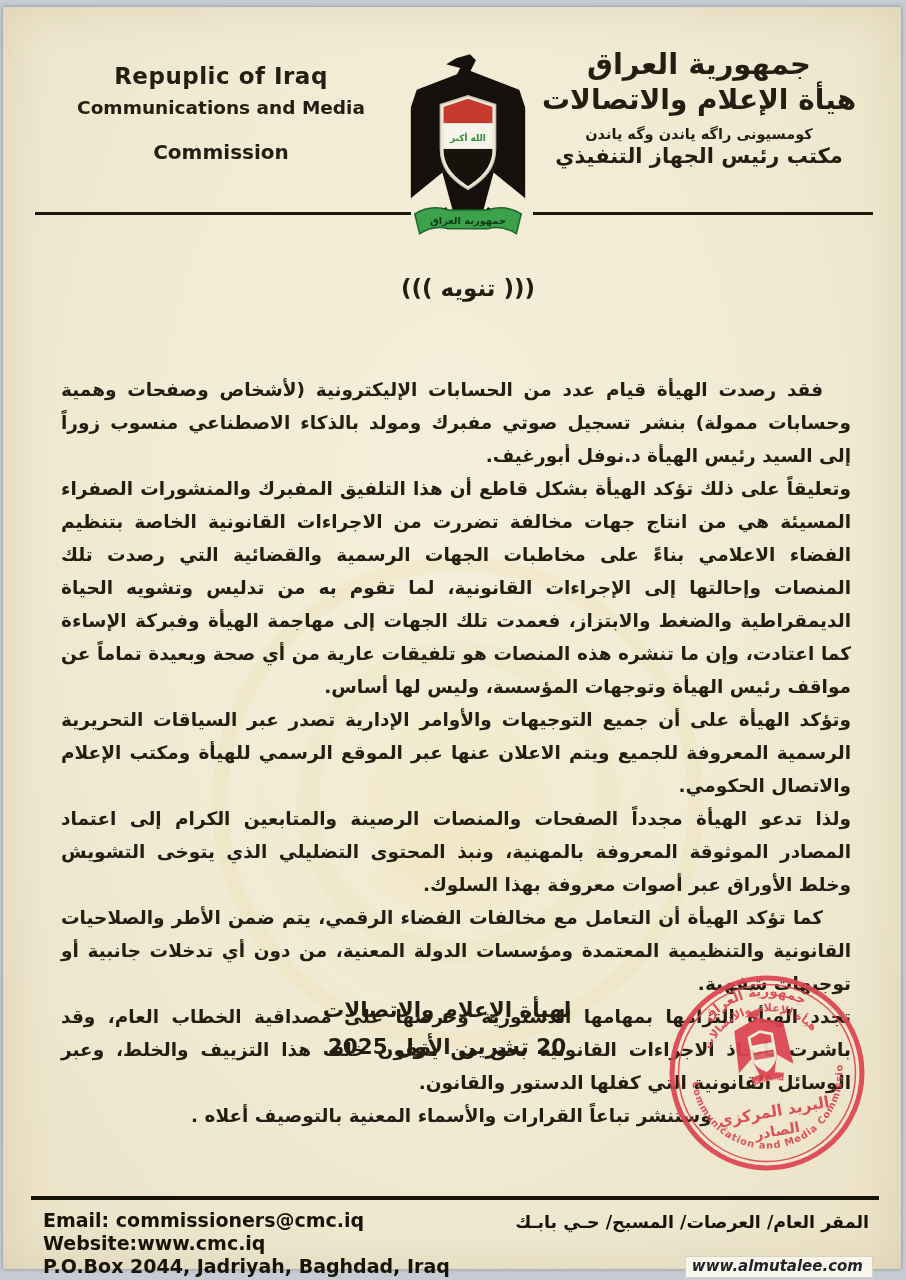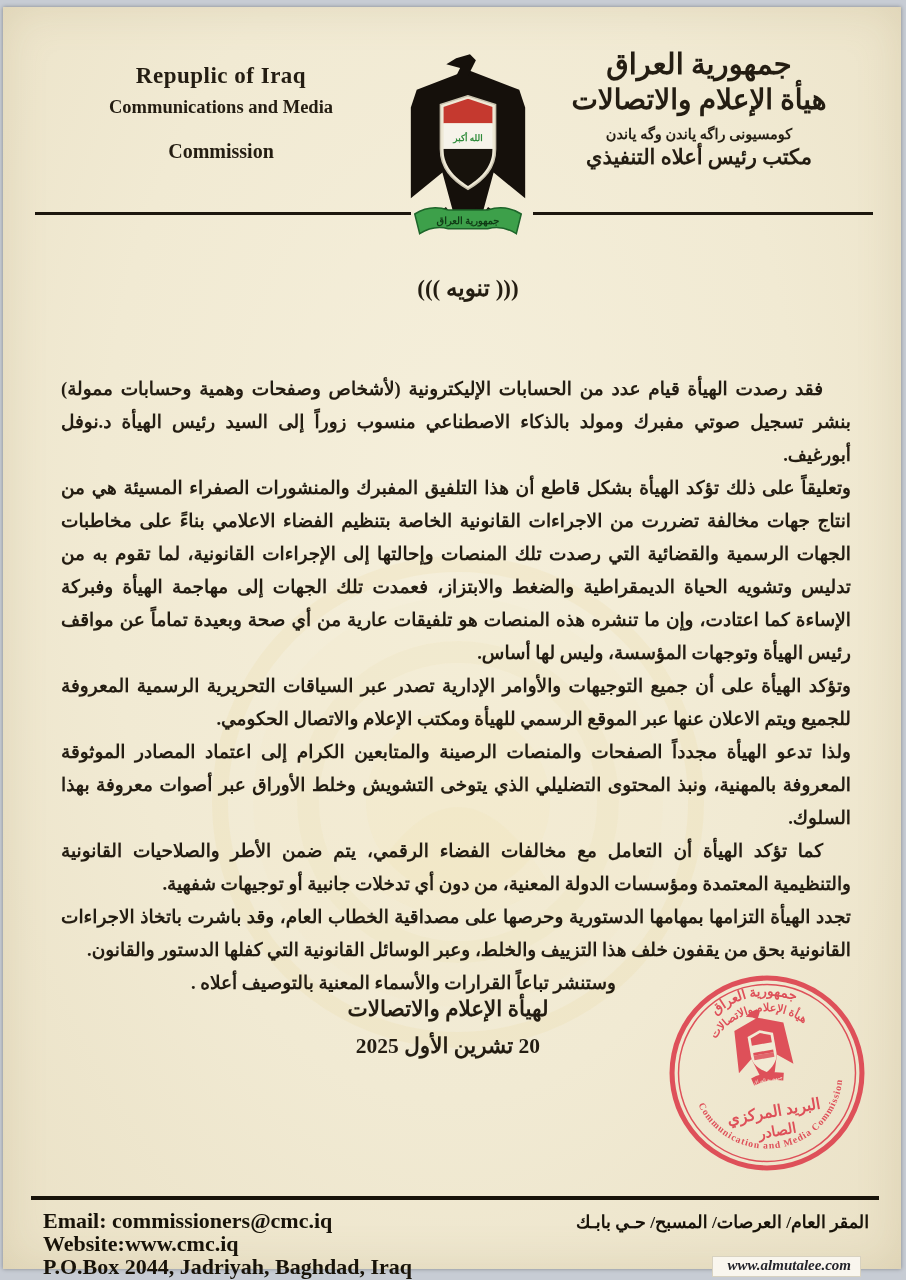--- a/index.html
+++ b/index.html
@@ -6,21 +6,20 @@
   body{
     width:906px;height:1280px;position:relative;overflow:hidden;
     background:#c7ccd4;
     font-family:"DejaVu Sans",sans-serif;
     -webkit-font-smoothing:antialiased;
   }
   .paper{
     position:absolute;left:3px;top:7px;width:898px;height:1262px;
     background:radial-gradient(ellipse at 50% 40%, #f5efdb 0%, #f1ead3 55%, #eae1c6 100%);
     box-shadow:inset 0 0 45px rgba(150,125,80,.18), 0 0 4px rgba(0,0,0,.35);
-    font-family:Liberation Serif, serif;
   }
   
   .bg-watermark{position:absolute;left:195px;top:545px;width:520px;height:500px;opacity:.5;pointer-events:none;}
 
   
   .hdr-en{position:absolute;left:38px;top:56px;width:360px;text-align:center;color:#241d12;font-weight:bold;}
   .hdr-en .l1{font-size:23px;letter-spacing:.5px;}
   .hdr-en .l2{font-size:18.5px;margin-top:8px;}
   .hdr-en .l3{font-size:20px;margin-top:22px;}
   .hdr-en .l4{font-size:27px;margin-top:6px;letter-spacing:1px;}
@@ -50,24 +49,24 @@
 
   
   .signature{position:absolute;top:984px;left:50%;transform:translateX(-52%);
     text-align:center;direction:rtl;color:#241d12;font-weight:bold;font-size:21.5px;line-height:37px;}
 
   
   .stamp{position:absolute;left:646px;top:960px;width:236px;height:212px;opacity:.92;}
 
   
   .ftr-rule{position:absolute;top:1189px;left:28px;right:22px;height:4px;background:#181309;}
-  .ftr-left{position:absolute;left:40px;top:1202px;color:#181309;font-weight:bold;font-size:22px;line-height:23px;}
+  .ftr-left{position:absolute;left:40px;top:1202px;color:#181309;font-weight:bold;font-size:19px;line-height:23px;}
   .ftr-right{position:absolute;right:32px;top:1201px;text-align:right;direction:rtl;color:#181309;font-weight:bold;font-size:17.5px;line-height:28px;}
-  .site-chip{position:absolute;right:40px;top:1249px;background:#f9f6ee;border:1px solid #d8d2c0;
-    padding:0 9px 2px 14px;font-size:15px;font-style:italic;font-weight:bold;color:#23242a;}
+  .site-chip{position:absolute;right:28px;top:1249px;background:#f9f6ee;border:1px solid #d8d2c0;
+    padding:0 9px 2px 6px;font-size:15px;font-style:italic;font-weight:bold;color:#23242a;}
 </style>
 </head>
 <body>
 
 <div class="paper">
 
   <svg class="bg-watermark" viewBox="0 0 520 500">
     <circle cx="260" cy="250" r="238" fill="none" stroke="#e9d79e" stroke-width="16" opacity="0.38"></circle>
     <circle cx="260" cy="250" r="205" fill="#f0e2b0" opacity="0.14"></circle>
     <circle cx="260" cy="250" r="150" fill="none" stroke="#e9d79e" stroke-width="22" opacity="0.25"></circle>
@@ -102,21 +101,21 @@
     </g>
 
     <path d="M16,166 Q32,156 50,162 L90,162 Q108,156 124,166 L119,186 Q105,177 90,181 L50,181 Q35,177 21,186 Z" fill="#3da04a" stroke="#1d652a" stroke-width="1.5"></path>
     <text x="70" y="176" text-anchor="middle" font-size="10" font-weight="bold" fill="#103c16">جمهورية العراق</text>
   </svg>
 
   <div class="hdr-ar">
     <div class="a1">جمهورية العراق</div>
     <div class="a2">هيأة الإعلام والاتصالات</div>
     <div class="a3">كومسيونى راگه ياندن وگه ياندن</div>
-    <div class="a4">مكتب رئيس أعلاه التنفيذي</div>
+    <div class="a4">مكتب رئيس الجهاز التنفيذي</div>
   </div>
 
   <div class="hdr-rule left"></div>
   <div class="hdr-rule right"></div>
 
   <div class="notice-title">((( تنويه )))</div>
 
   <div class="body-text">
     <p class="indent">فقد رصدت الهيأة قيام عدد من الحسابات الإليكترونية (لأشخاص وصفحات وهمية وحسابات ممولة) بنشر تسجيل صوتي مفبرك ومولد بالذكاء الاصطناعي منسوب زوراً إلى السيد رئيس الهيأة د.نوفل أبورغيف.</p>
     <p>وتعليقاً على ذلك تؤكد الهيأة بشكل قاطع أن هذا التلفيق المفبرك والمنشورات الصفراء المسيئة هي من انتاج جهات مخالفة تضررت من الاجراءات القانونية الخاصة بتنظيم الفضاء الاعلامي بناءً على مخاطبات الجهات الرسمية والقضائية التي رصدت تلك المنصات وإحالتها إلى الإجراءات القانونية، لما تقوم به من تدليس وتشويه الحياة الديمقراطية والضغط والابتزاز، فعمدت تلك الجهات إلى مهاجمة الهيأة وفبركة الإساءة كما اعتادت، وإن ما تنشره هذه المنصات هو تلفيقات عارية من أي صحة وبعيدة تماماً عن مواقف رئيس الهيأة وتوجهات المؤسسة، وليس لها أساس.</p>

